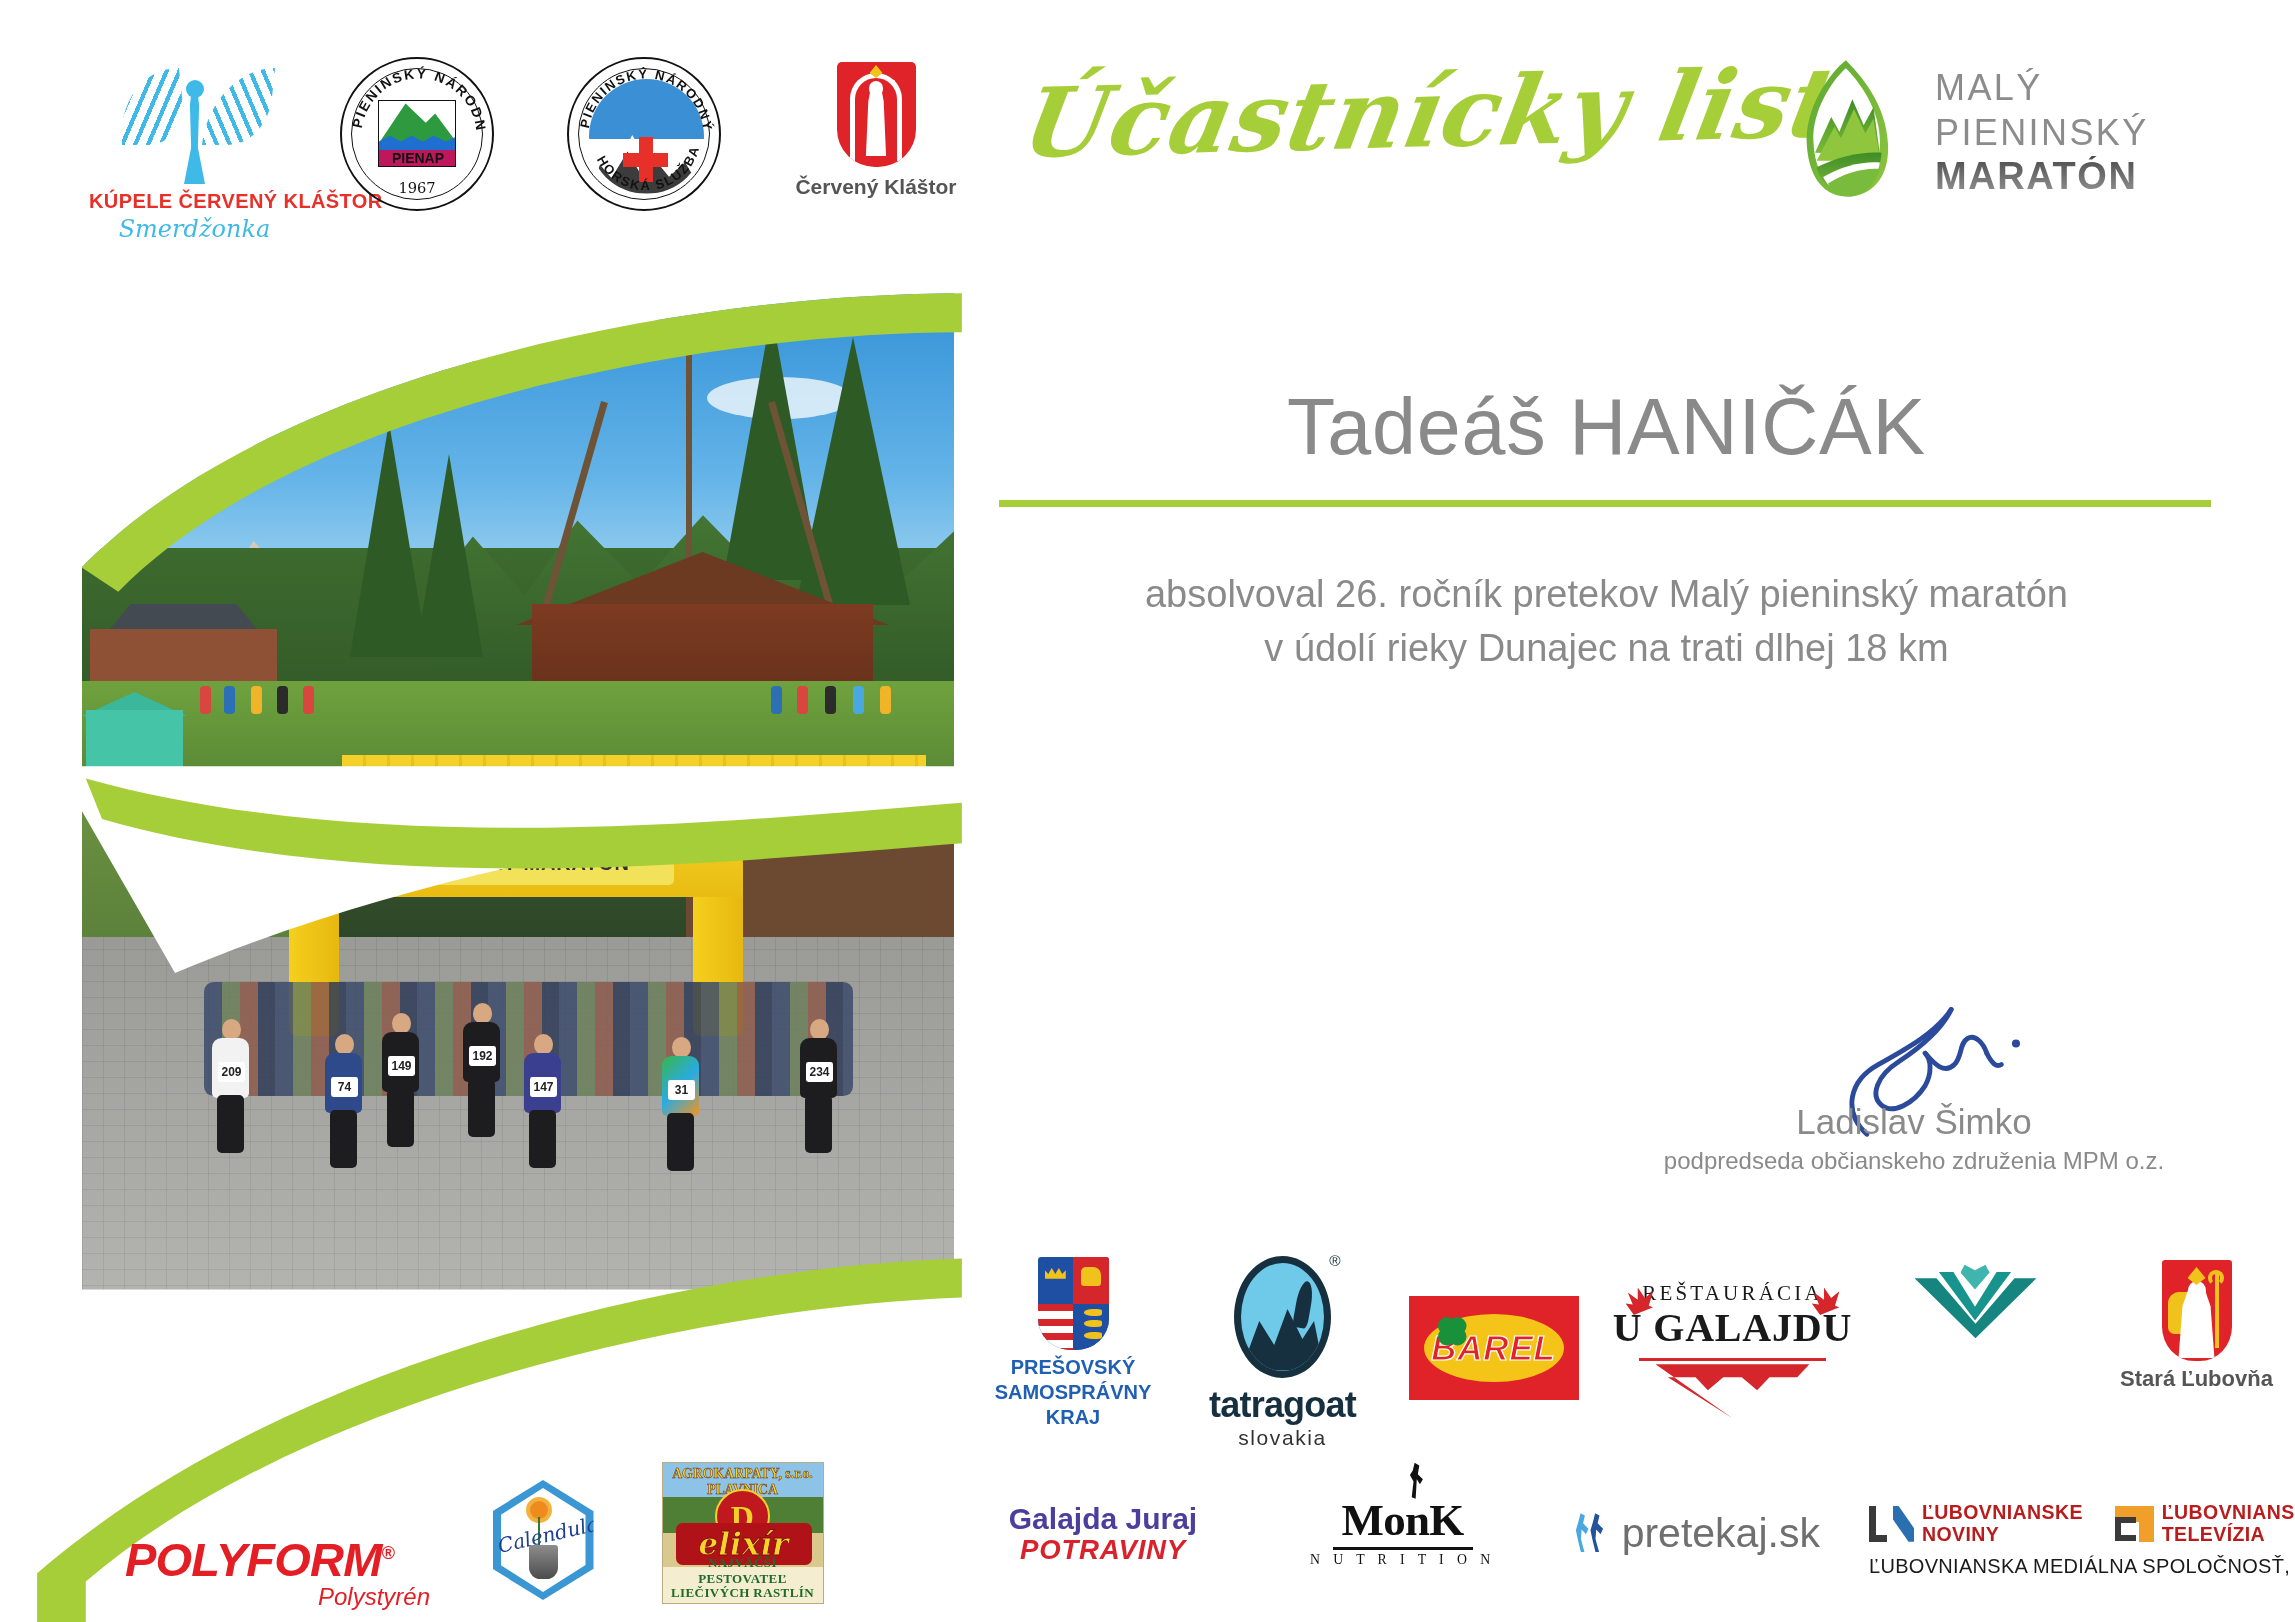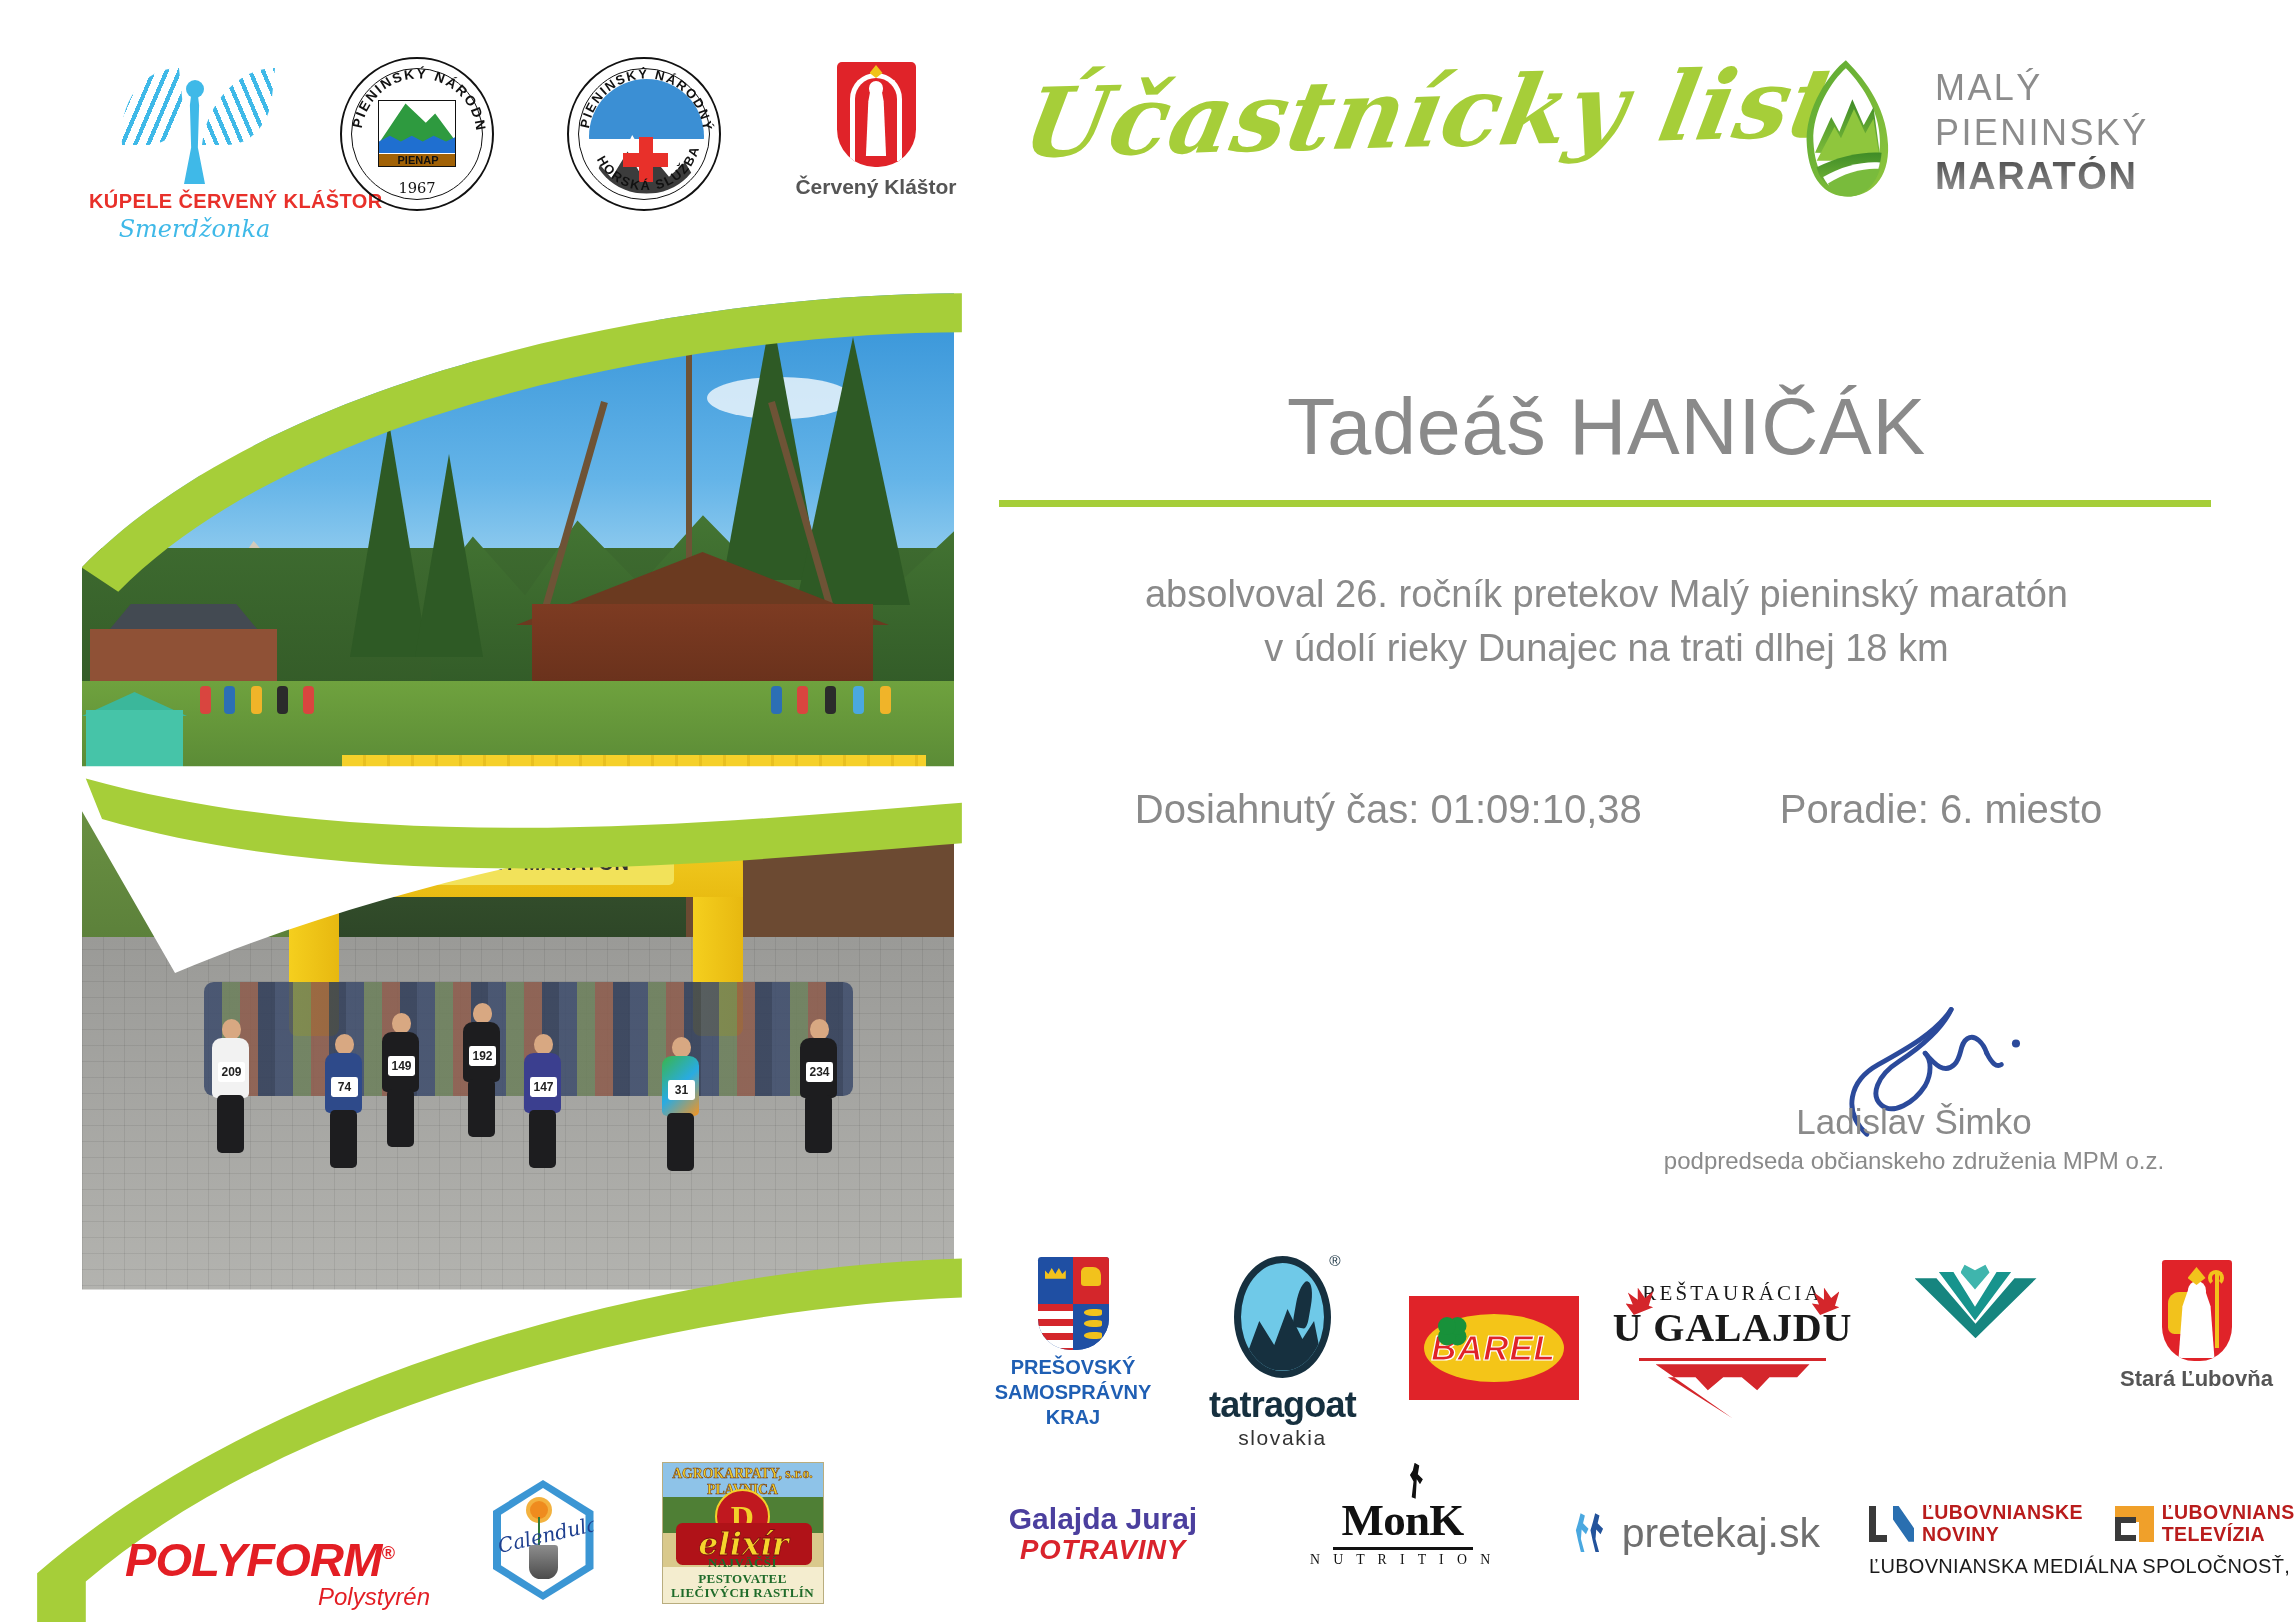--- a/index.html
+++ b/index.html
@@ -45,21 +45,21 @@
   .pienap-emblem { position:absolute; left:50%; top:41px; margin-left:-39px;
           width:78px; height:67px; border:1.6px solid #111; background:#fff;
           overflow:hidden; }
   .pienap-emblem .mt { position:absolute; left:0; top:0; width:78px; height:42px;
           background:#2e9a3f;
           clip-path:polygon(0 100%, 34% 6%, 60% 52%, 72% 30%, 100% 100%); }
   .pienap-emblem .wv { position:absolute; left:0; bottom:13px; width:78px; height:21px;
           background:#1f6fd0;
           clip-path:polygon(0 45%,14% 18%,28% 45%,42% 18%,56% 45%,70% 18%,86% 45%,100% 20%,100% 100%,0 100%); }
   .pienap-emblem .lbl { position:absolute; left:0; bottom:0; width:78px; text-align:center;
-          font-size:11px; font-weight:bold; color:#111; background:#a16207;margin-top:20px; }
+          font-size:14px; font-weight:bold; color:#111; background:#be185d;margin-top:20px; }
   .seal-year { position:absolute; left:0; right:0; bottom:13px; text-align:center;
           font-size:14.6px; color:#111; font-family:"DejaVu Serif",serif; }
 
   
   .tl3 { left:470px; top:0px; width:170px; }
   .hs-emblem { position:absolute; left:19.5px; top:19.5px; width:115px; height:115px;
           border-radius:50%; overflow:hidden;
           background:linear-gradient(#3b8fd4 0 52%, #ffffff 52% 100%); }
   .hs-emblem .peaks { position:absolute; left:0; bottom:0; width:115px; height:75px;
           background:#ffffff;
@@ -580,30 +580,20 @@
     </svg>
   </div>
 
   <div class="name">Tadeáš HANIČÁK</div>
   <div class="rule"></div>
   <div class="desc">
     <div>absolvoval 26. ročník pretekov Malý pieninský maratón</div>
     <div>v údolí rieky Dunajec na trati dlhej 18 km</div>
   </div>
 
-  <div class="results">
-    <div>
-      <span>Dosiahnutý čas:</span>
-      <span>01:09:10,38</span>
-    </div>
-    <div>
-      <span>Poradie:</span>
-      <span>6. miesto</span>
-    </div>
-  </div>
 
   <div class="sig-block">
     <svg class="sig-svg" viewBox="0 0 330 190">
       <g fill="none" stroke="#2b4a9b" stroke-width="6" stroke-linecap="round" stroke-linejoin="round">
         <path d="M92,178 C62,150 70,112 106,92 C142,72 178,52 196,24"></path>
         <path d="M196,24 C186,46 160,70 132,88 C104,106 96,130 110,142 C124,154 150,140 164,118 C172,104 172,86 164,78"></path>
         <path d="M164,78 C176,92 188,104 200,92 C210,82 206,66 216,60 C226,54 236,66 240,78"></path>
         <path d="M240,78 C246,90 252,96 258,92"></path>
       </g>
       <circle cx="276" cy="66" r="5" fill="#2b4a9b"></circle>

